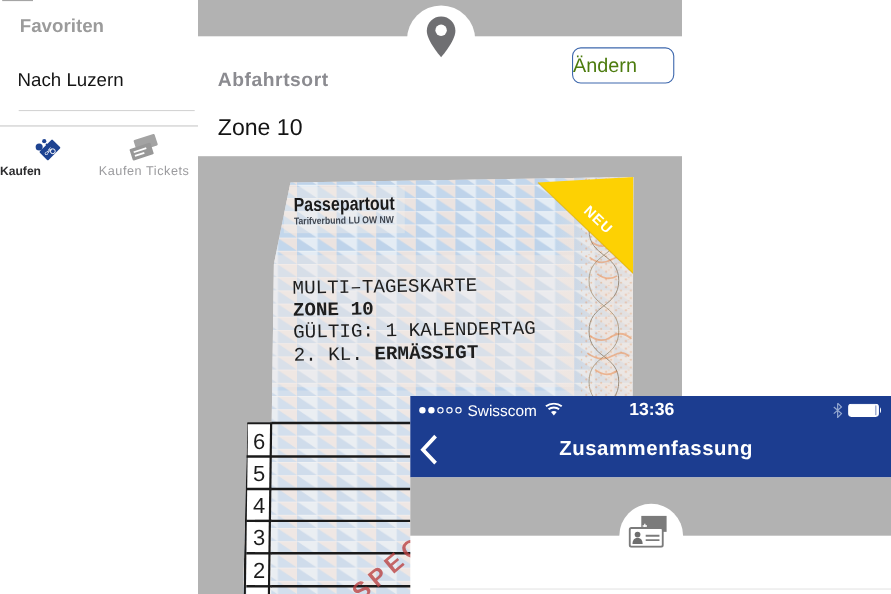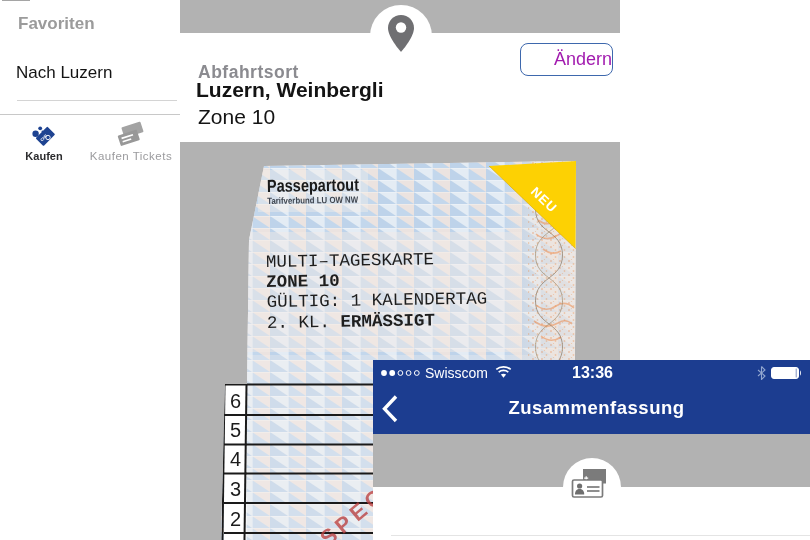--- a/index.html
+++ b/index.html
@@ -18,23 +18,22 @@
 
   <div class="abs" style="left:370px; top:5px; width:62px; height:62px; border-radius:50%; background:#ffffff;"></div>
 
   <svg class="abs" style="left:383px; top:9px;" width="36" height="46" viewBox="0 0 36 46">
     <path d="M18 6 C10.7 6 5 11.8 5 19 C5 28.5 18 43 18 43 C18 43 31 28.5 31 19 C31 11.8 25.3 6 18 6 Z" fill="#6f6f72"></path>
     <circle cx="18" cy="18.5" r="5.2" fill="#ffffff"></circle>
   </svg>
 
   <div class="abs" style="left:198px; top:47.5px; font-size:17.5px; font-weight:bold; color:#8b8b90; letter-spacing:0.5px;margin-top:14px;">Abfahrtsort</div>
 
-  <div class="abs" style="left:520px; top:42.5px; width:93px; height:33px; border:1.6px solid #3e68ad; border-radius:8px; background:#fff; text-align:right; line-height:30px; font-size:18px; color:#a21caf;">Ändern</div>
-
-  <div class="abs" style="left:196px; top:78px; font-size:21px; font-weight:bold; color:#141414;">Luzern, Weinbergli</div>
+  <div class="abs" style="left:520px; top:42.5px; width:93px; height:33px; border:1.6px solid #3e68ad; border-radius:8px; background:#fff; text-align:left; line-height:30px; font-size:18px; color:#4d7c0f;">Ändern</div>
+
 
   <div class="abs" style="left:198px; top:105px; font-size:21px; color:#141414;">Zone 10</div>
 
   <svg class="abs" style="left:215px; top:155px;" width="365" height="385" viewBox="215 155 365 385">
     <defs>
       <pattern id="tri" width="36" height="12" patternUnits="userSpaceOnUse">
         <rect x="0" y="0" width="18" height="12" fill="#ebe3e0"></rect>
         <rect x="18" y="0" width="18" height="12" fill="#e4ecf4"></rect>
         <polygon points="0,0 0,12 18,12" fill="#c3d7ec"></polygon>
         <polygon points="18,0 18,12 36,12" fill="#bed3ea"></polygon>
@@ -146,21 +145,21 @@
     <g>
       <rect x="7.1" y="9.7" width="16.6" height="11.2" rx="1" transform="rotate(-45 15.4 15.3)" fill="#1e4391"></rect>
       <circle cx="5.6" cy="12.7" r="3.2" fill="#1e4391"></circle>
       <circle cx="10.2" cy="7.3" r="1.9" fill="#1e4391"></circle>
       <circle cx="12.4" cy="10.3" r="0.9" fill="#1e4391"></circle>
       <circle cx="18" cy="16.5" r="2.2" fill="none" stroke="#ffffff" stroke-width="0.9"></circle>
       <text x="10.5" y="20" transform="rotate(-45 12 18.5)" font-size="4" font-weight="bold" fill="#ffffff" font-family="Liberation Sans">CHF</text>
     </g>
   </svg>
 
-  <div class="abs" style="left:0px; top:150px; width:88px; text-align:center; font-size:11px; font-weight:bold; color:#2c2c2e;">Kaufen</div>
+  <div class="abs" style="left:0px; top:150px; width:88px; font-size:11px; font-weight:bold; color:#2c2c2e;">Kaufen</div>
 
   <svg class="abs" style="left:115px; top:121px;" width="32" height="28" viewBox="0 0 32 28">
     <g transform="rotate(-18 16 14)">
       <rect x="9" y="4" width="20" height="11" rx="1" fill="#a3a3a3"></rect>
       <rect x="3" y="10.5" width="20" height="11" rx="1" fill="#989898"></rect>
       <rect x="6" y="13.5" width="12" height="1.6" fill="#ffffff"></rect>
       <rect x="6" y="17" width="9" height="1.6" fill="#ffffff"></rect>
     </g>
   </svg>
 

